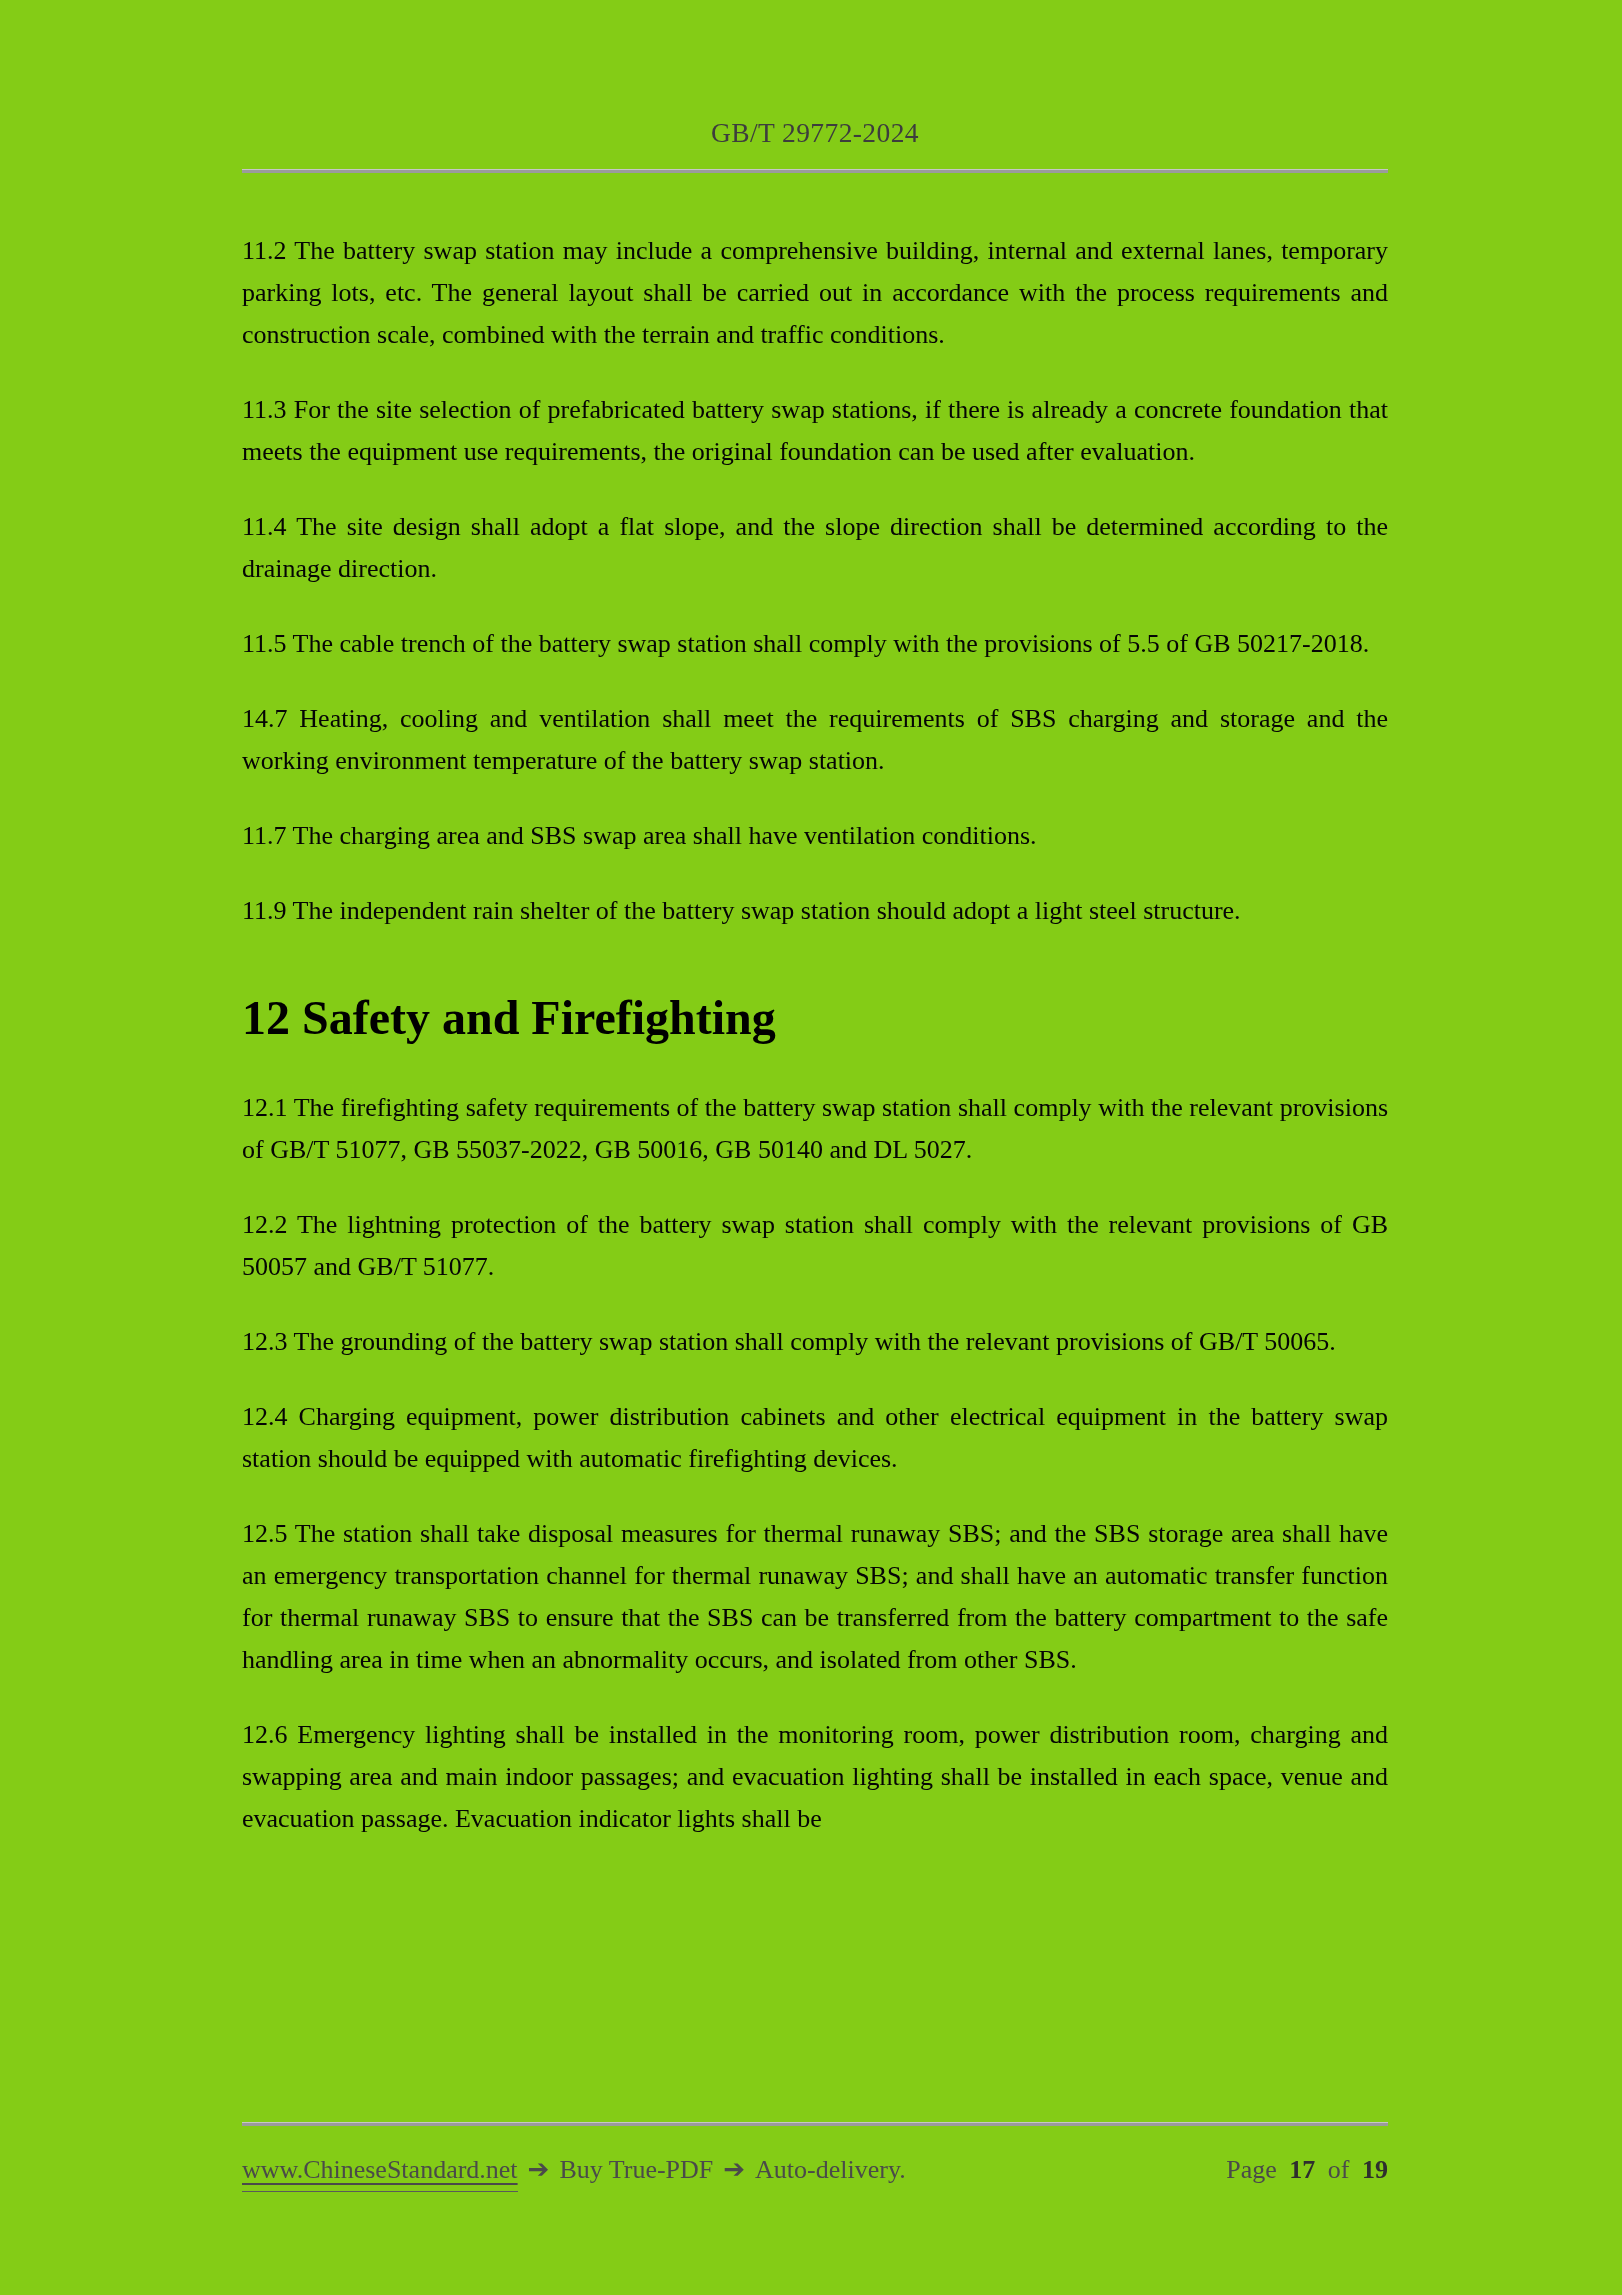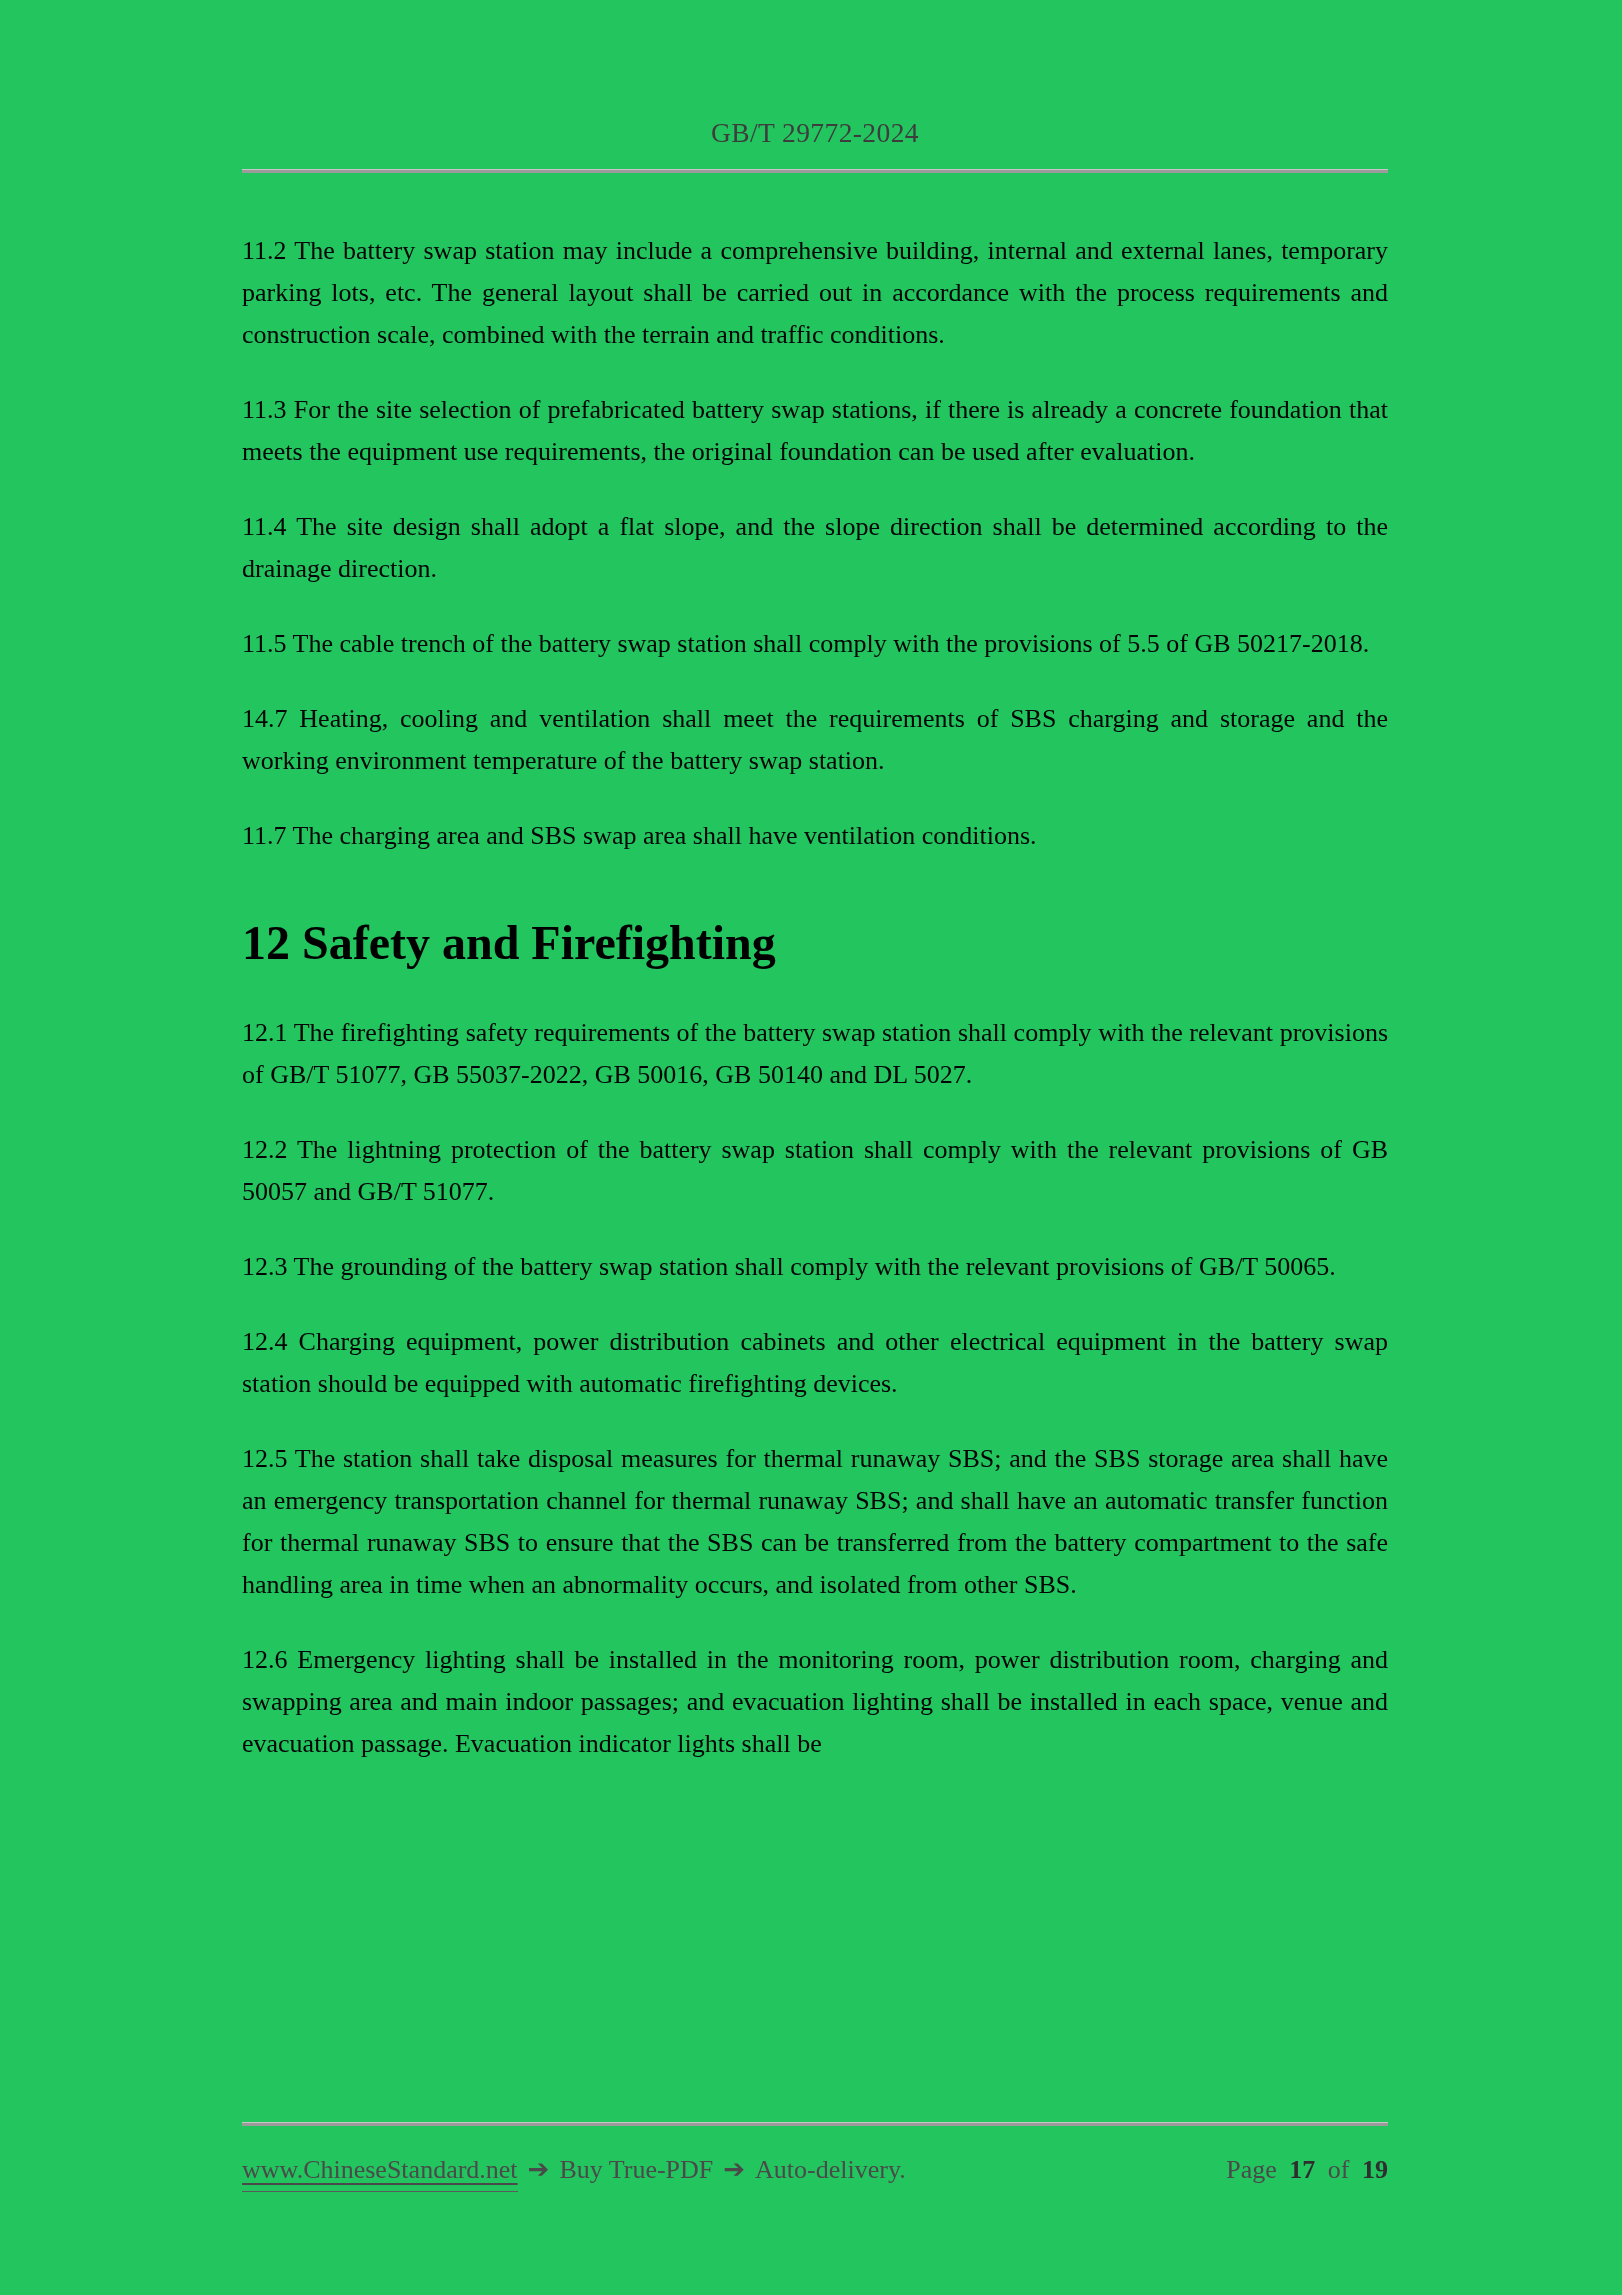--- a/index.html
+++ b/index.html
@@ -4,21 +4,21 @@
 <style>
   html, body {
     margin: 0;
     padding: 0;
     background: #ffffff;
   }
   .page {
     position: relative;
     width: 1623px;
     height: 2295px;
-    background: #22c55e;
+    background: #84cc16;
     font-family: "Liberation Serif", serif;
     color: #000000;
     overflow: hidden;
   }
   .doc-header {
     position: absolute;
     top: 117px;
     left: 242px;
     width: 1146px;
     text-align: center;
@@ -116,20 +116,21 @@
 
     <p class="para"><b class="pnum">11.4</b> <span>The site design shall adopt a flat slope, and the slope direction shall be determined according to the drainage direction.</span></p>
 
     <p class="para"><b class="pnum">11.5</b> <span>The cable trench of the battery swap station shall comply with the provisions of 5.5 of GB 50217-2018.</span></p>
 
     <p class="para"><b class="pnum">14.7</b> <span>Heating, cooling and ventilation shall meet the requirements of SBS charging and storage and the working environment temperature of the battery swap station.</span></p>
 
     <p class="para"><b class="pnum">11.7</b> <span>The charging area and SBS swap area shall have ventilation conditions.</span></p>
 
 
+    <p class="para"><b class="pnum">11.9</b> <span>The independent rain shelter of the battery swap station should adopt a light steel structure.</span></p>
 
     <h1 class="section-heading">12 Safety and Firefighting</h1>
 
     <p class="para after-heading"><b class="pnum">12.1</b> <span>The firefighting safety requirements of the battery swap station shall comply with the relevant provisions of GB/T 51077, GB 55037-2022, GB 50016, GB 50140 and DL 5027.</span></p>
 
     <p class="para"><b class="pnum">12.2</b> <span>The lightning protection of the battery swap station shall comply with the relevant provisions of GB 50057 and GB/T 51077.</span></p>
 
     <p class="para"><b class="pnum">12.3</b> <span>The grounding of the battery swap station shall comply with the relevant provisions of GB/T 50065.</span></p>
 
     <p class="para"><b class="pnum">12.4</b> <span>Charging equipment, power distribution cabinets and other electrical equipment in the battery swap station should be equipped with automatic firefighting devices.</span></p>

